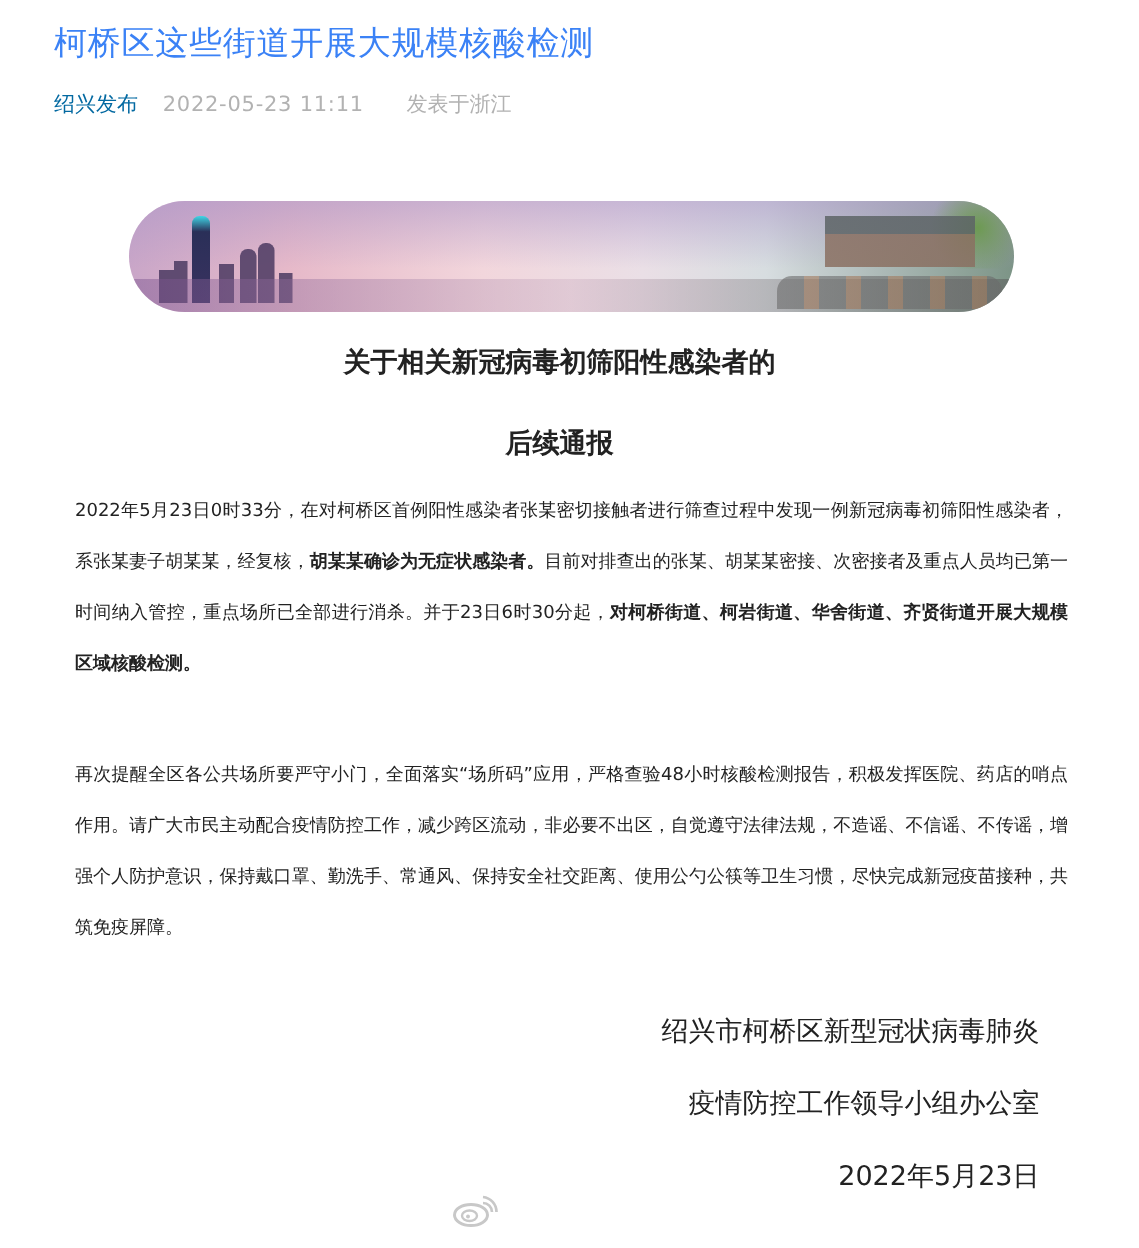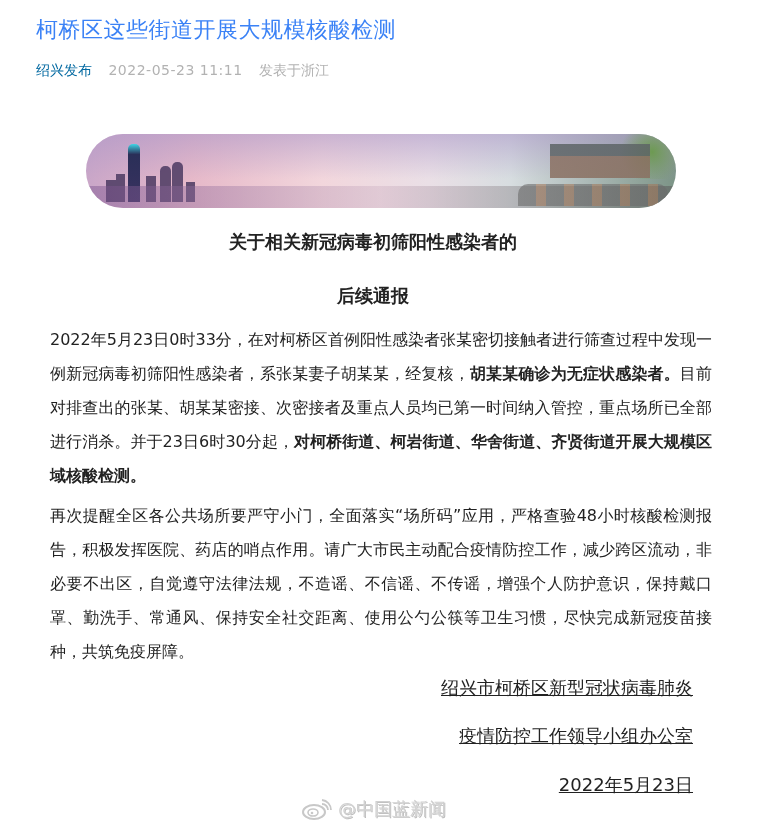--- a/index.html
+++ b/index.html
@@ -33,21 +33,21 @@
       font-size: 14px;
       line-height: 20px;
       color: #b2b2b2;
       white-space: nowrap;
     }
     .meta .author {
       color: #0369a1;
       margin-right: 12px;
     }
     .meta .time {
-      margin-right: 12px;
+      margin-right: 24px;
       letter-spacing: 0.5px;
     }
     .banner {
       position: absolute;
       left: 86px;
       top: 134px;
       width: 590px;
       height: 74px;
       border-radius: 37px;
       overflow: hidden;
@@ -127,38 +127,37 @@
       font-weight: bold;
       color: #222222;
       line-height: 28px;
     }
     .heading.h1 { top: 228px; }
     .heading.h2 { top: 282px; }
     .para {
       position: absolute;
       left: 50px;
       width: 662px;
-      font-size: 16px;
+      font-size: 12px;
       line-height: 34px;
       color: #222222;
       margin: 0;
       text-align: justify;
     }
     .para.p1 { top: 323px; }
     .para.p2 { top: 499px; }
     .para b { font-weight: bold; }
     .sign {
       position: absolute;
       right: 66px;
       font-size: 18px;
       line-height: 28px;
       color: #222222;
       text-align: left;
       white-space: nowrap;
-      text-decoration: underline;
     }
     .sign.s1 { top: 674px; }
     .sign.s2 { top: 722px; }
     .sign.s3 { top: 771px; }
     .watermark {
       position: absolute;
       left: 302px;
       top: 796px;
       font-size: 18px;
       line-height: 26px;
@@ -215,14 +214,13 @@
 <div class="watermark">
   <span class="weibo-icon">
     <svg width="30" height="22" viewBox="0 0 30 22">
       <ellipse cx="12" cy="14" rx="11" ry="7" fill="none" stroke="#c8c8c8" stroke-width="2"></ellipse>
       <ellipse cx="11" cy="14.5" rx="5" ry="3.5" fill="none" stroke="#c8c8c8" stroke-width="1.6"></ellipse>
       <circle cx="10" cy="15" r="1.3" fill="#c8c8c8"></circle>
       <path d="M20 6 A6 6 0 0 1 26 12" fill="none" stroke="#c8c8c8" stroke-width="1.8"></path>
       <path d="M20 2 A10 10 0 0 1 29 12" fill="none" stroke="#c8c8c8" stroke-width="1.8"></path>
     </svg>
   </span>
-  <span>@中国蓝新闻</span>
 </div>
 
 </body></html>

